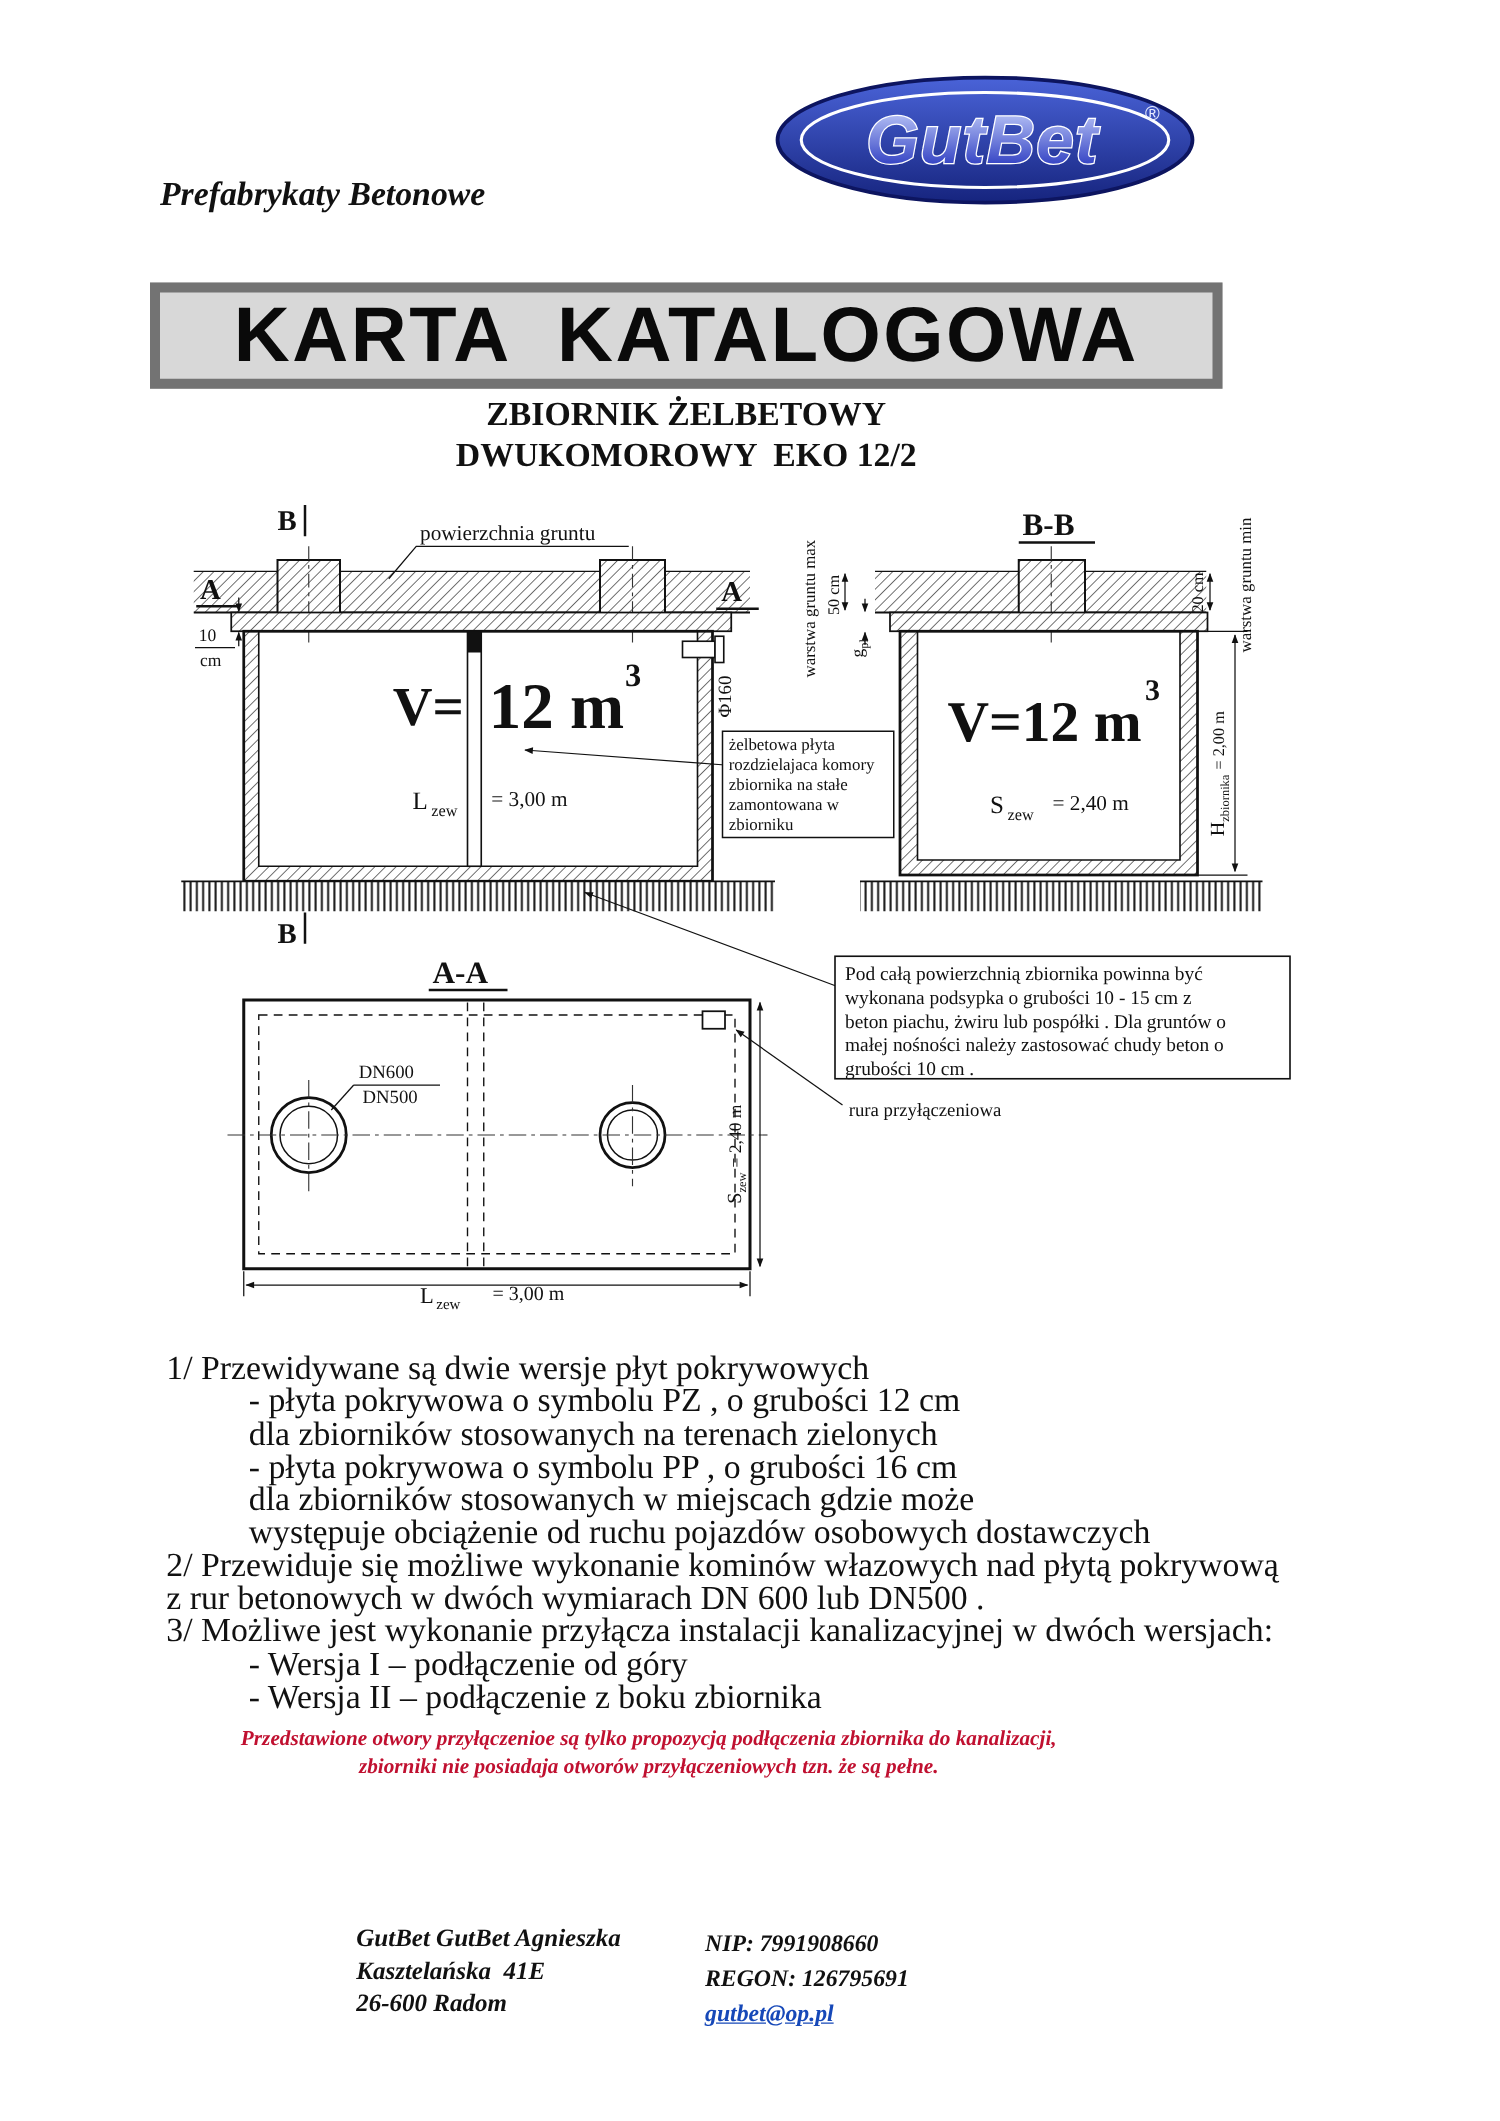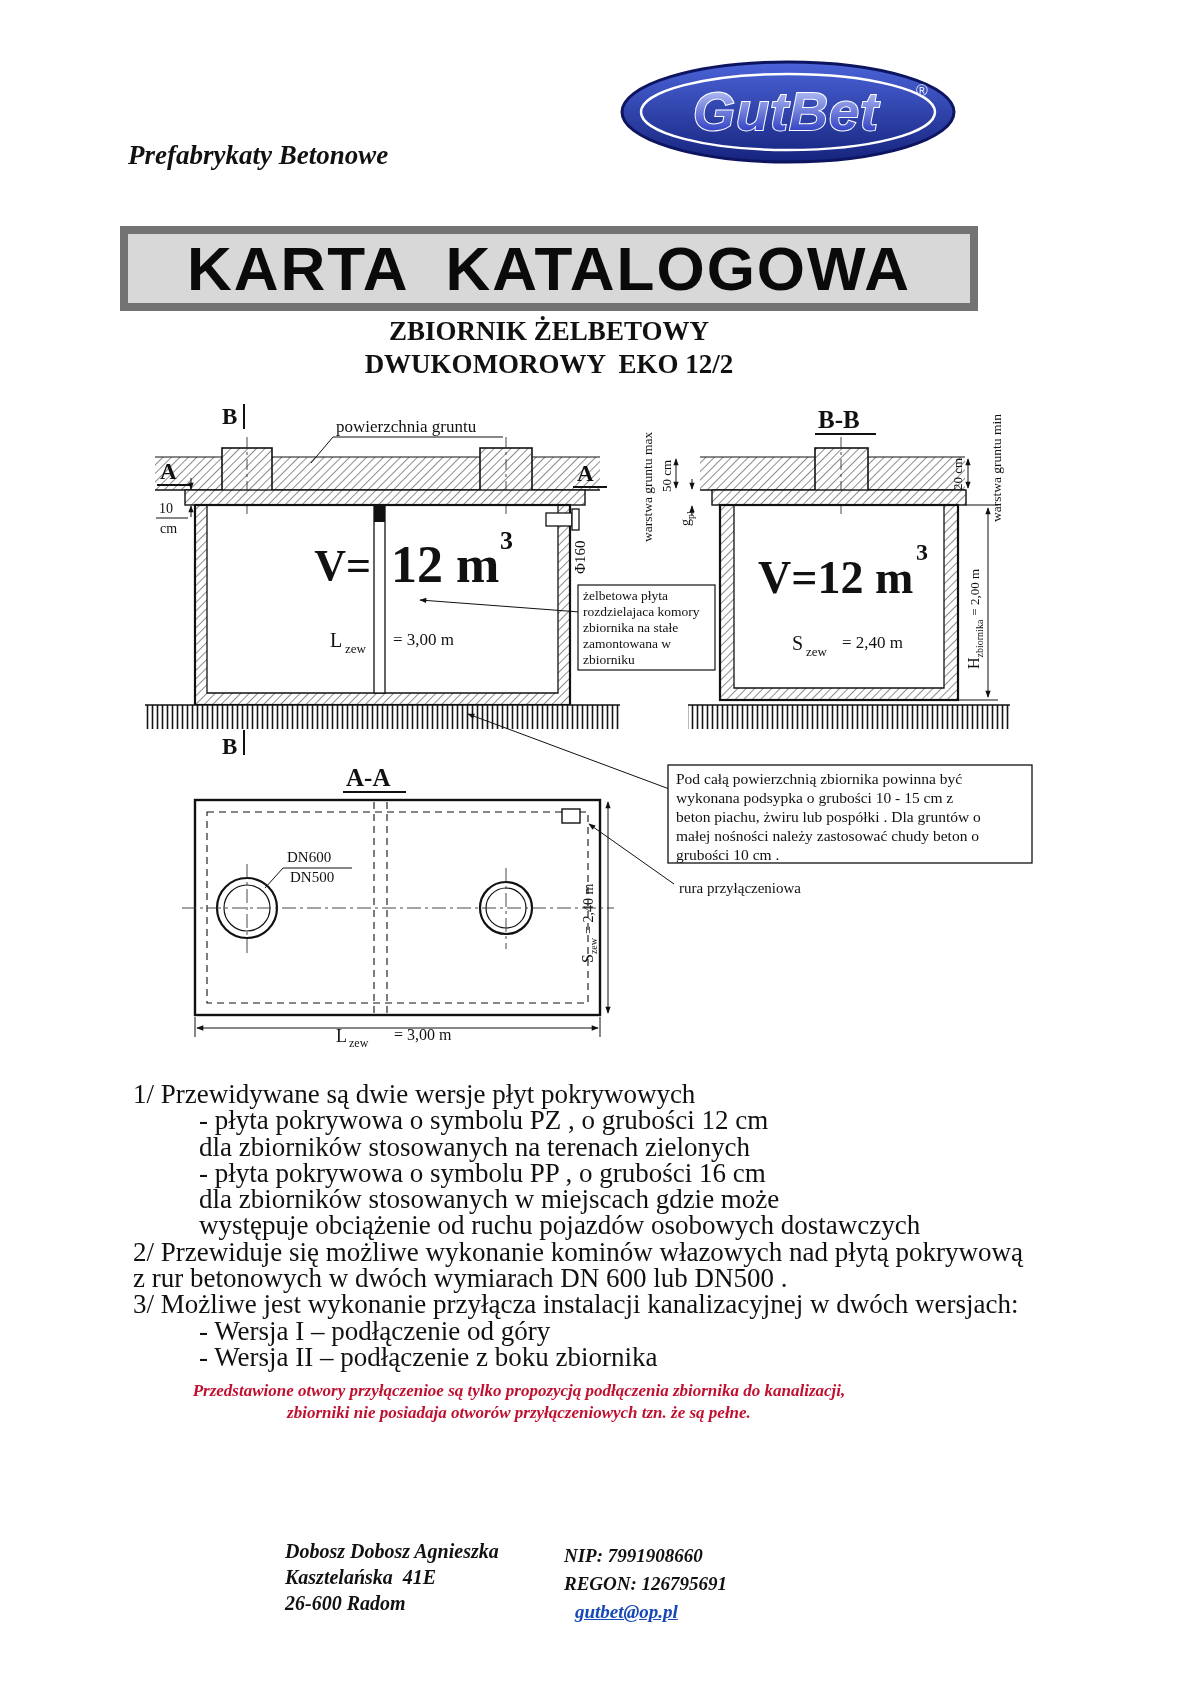--- a/index.html
+++ b/index.html
@@ -26,21 +26,21 @@
   .drawing text { font-family:"Liberation Serif", serif; fill:#111; }
   .notes { left:133px; top:1081px; font-size:27px; line-height:26.3px; width:940px; }
   .notes .ind { padding-left:66px; }
   .warning {
     left:0; top:1380px; width:1038px; text-align:center;
     color:#c01030; font-weight:bold; font-style:italic; font-size:17px; line-height:22px;
   }
   .addr { left:285px; top:1538px; font-size:20px; font-weight:bold; font-style:italic; line-height:26px; }
   .addr div { white-space:pre; }
   .ids { left:564px; top:1542px; font-size:19px; font-weight:bold; font-style:italic; line-height:28px; }
-  .ids a { color:#1648b8; text-decoration:underline; font-weight:bold; font-style:italic;margin-left:11px; }
+  .ids a { color:#1648b8; text-decoration:underline; font-weight:bold; font-style:italic; }
 </style>
 </head>
 <body>
 
 <div class="page">
 
   <svg class="abs drawing" viewBox="0 0 1200 1697">
     <defs>
       <pattern id="hatch" patternUnits="userSpaceOnUse" width="6" height="6" patternTransform="rotate(45)">
         <rect width="6" height="6" fill="#ffffff"></rect>
@@ -240,21 +240,21 @@
     <div class="ind">- Wersja I – podłączenie od góry</div>
     <div class="ind">- Wersja II – podłączenie z boku zbiornika</div>
   </div>
 
   <div class="abs warning">
     <div>Przedstawione otwory przyłączenioe są tylko propozycją podłączenia zbiornika do kanalizacji,</div>
     <div>zbiorniki nie posiadaja otworów przyłączeniowych tzn. że są pełne.</div>
   </div>
 
   <div class="abs addr">
-    <div>Dobosz Dobosz Agnieszka</div>
+    <div>GutBet GutBet Agnieszka</div>
     <div>Kasztelańska  41E</div>
     <div>26-600 Radom</div>
   </div>
   <div class="abs ids">
     <div>NIP: 7991908660</div>
     <div>REGON: 126795691</div>
     <div><a href="#">gutbet@op.pl</a></div>
   </div>
 
 </div>

